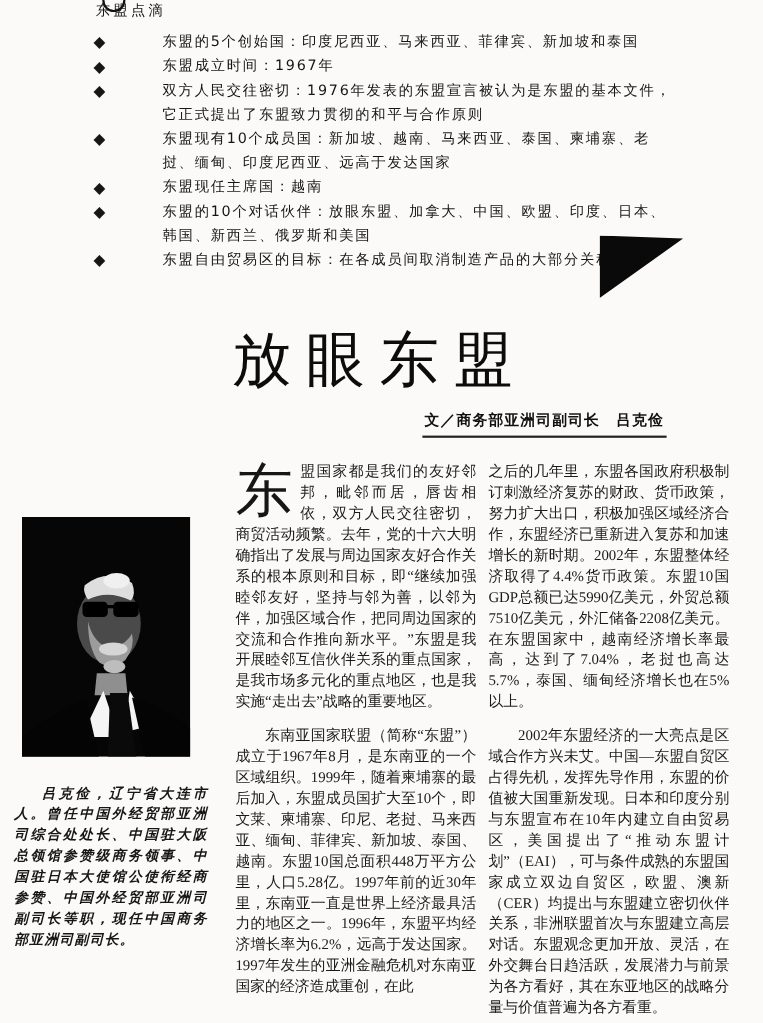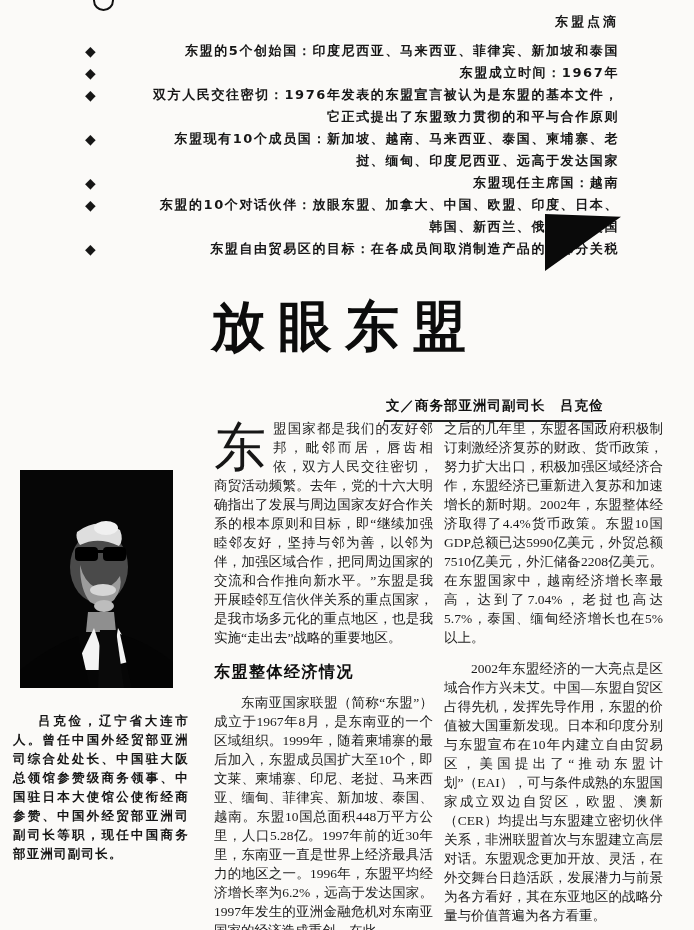--- a/index.html
+++ b/index.html
@@ -8,53 +8,53 @@
     background:#fbfaf8;overflow:hidden;
     color:#141414;font-family:"Liberation Serif",serif;
   }
   
   .ring{
     position:absolute;left:93px;top:-10px;width:17px;height:17px;
     border:2.5px solid #111;border-radius:50%;background:transparent;
   }
   
   .facts{
-    position:absolute;left:85px;top:13px;width:534px;
-    font-family:"DejaVu Sans",cursive;font-weight:bold;color:#161616;text-align:right;
+    position:absolute;left:85px;top:1px;width:534px;
+    font-family:"DejaVu Sans",cursive;font-weight:normal;color:#161616;
   }
   .facts-header{font-size:13px;letter-spacing:3px;margin:0 0 9px 2px;}
   .fact-item{display:flex;align-items:flex-start;font-size:13px;line-height:22px;}
   .fact-bullet{flex:0 0 auto;margin-right:8px;font-size:14px;line-height:22px;}
   .fact-text{flex:1 1 auto;letter-spacing:1.6px;margin-left:44px;}
   
   .corner-triangle{
     position:absolute;left:545px;top:214px;width:76px;height:57px;
     background:#0a0a0a;clip-path:polygon(0 0,100% 5%,0 100%);
   }
   
   .title{
     position:absolute;left:20px;top:291px;width:650px;text-align:center;
-    font-family:"Liberation Sans",sans-serif;font-weight:700;font-size:54px;
+    font-family:"Liberation Sans",sans-serif;font-weight:400;font-size:54px;
     letter-spacing:13px;color:#0c0c0c;white-space:nowrap;
   }
   .byline{
     position:absolute;left:384px;top:373px;
     font-family:"Liberation Sans",sans-serif;font-weight:bold;font-size:13.5px;
     letter-spacing:1px;color:#111;
-    padding:0 2px 5px 2px;border-bottom:2px solid #222;white-space:nowrap;margin-top:24px;
+    padding:0 2px 5px 2px;border-bottom:2px solid #222;white-space:nowrap;
   }
   
   .photo{position:absolute;left:20px;top:470px;width:153px;height:218px;}
   .photo svg{display:block;}
   
   .caption{
     position:absolute;left:13px;top:711px;width:176px;
     font-family:"DejaVu Sans",cursive;font-weight:bold;
     font-size:12.5px;line-height:19px;text-align:justify;text-indent:2em;
-    letter-spacing:1.2px;color:#161616;margin:0;
+    letter-spacing:1.2px;color:#161616;margin:0;font-style:italic;
   }
   
   .col{
     position:absolute;top:419px;width:219px;
     font-size:13.5px;line-height:19px;text-align:justify;color:#1a1a1a;
   }
   .col-left{left:214px;}
   .col-right{left:444px;}
   .col p{margin:0;}
   p.indent{text-indent:2em;margin-top:12px;}
@@ -138,21 +138,20 @@
 
       <path d="M0 218 L0 200 Q30 176 58 166 L70 218 Z" fill="#040404"></path>
       <path d="M153 218 L153 192 Q128 172 100 164 L112 218 Z" fill="#040404"></path>
     </svg>
   </div>
 
   <p class="caption">吕克俭，辽宁省大连市人。曾任中国外经贸部亚洲司综合处处长、中国驻大阪总领馆参赞级商务领事、中国驻日本大使馆公使衔经商参赞、中国外经贸部亚洲司副司长等职，现任中国商务部亚洲司副司长。</p>
 
   <div class="col col-left">
     <p><span class="dropcap">东</span><span>盟国家都是我们的友好邻邦，毗邻而居，唇齿相依，双方人民交往密切，商贸活动频繁。去年，党的十六大明确指出了发展与周边国家友好合作关系的根本原则和目标，即“继续加强睦邻友好，坚持与邻为善，以邻为伴，加强区域合作，把同周边国家的交流和合作推向新水平。”东盟是我开展睦邻互信伙伴关系的重点国家，是我市场多元化的重点地区，也是我实施“走出去”战略的重要地区。</span></p>
-    <h2 class="section-heading">东盟整体经济情况</h2>
     <p class="indent">东南亚国家联盟（简称“东盟”）成立于1967年8月，是东南亚的一个区域组织。1999年，随着柬埔寨的最后加入，东盟成员国扩大至10个，即文莱、柬埔寨、印尼、老挝、马来西亚、缅甸、菲律宾、新加坡、泰国、越南。东盟10国总面积448万平方公里，人口5.28亿。1997年前的近30年里，东南亚一直是世界上经济最具活力的地区之一。1996年，东盟平均经济增长率为6.2%，远高于发达国家。1997年发生的亚洲金融危机对东南亚国家的经济造成重创，在此</p>
   </div>
 
   <div class="col col-right">
     <p>之后的几年里，东盟各国政府积极制订刺激经济复苏的财政、货币政策，努力扩大出口，积极加强区域经济合作，东盟经济已重新进入复苏和加速增长的新时期。2002年，东盟整体经济取得了4.4%货币政策。东盟10国GDP总额已达5990亿美元，外贸总额7510亿美元，外汇储备2208亿美元。在东盟国家中，越南经济增长率最高，达到了7.04%，老挝也高达5.7%，泰国、缅甸经济增长也在5%以上。</p>
     <p class="indent">2002年东盟经济的一大亮点是区域合作方兴未艾。中国—东盟自贸区占得先机，发挥先导作用，东盟的价值被大国重新发现。日本和印度分别与东盟宣布在10年内建立自由贸易区，美国提出了“推动东盟计划”（EAI），可与条件成熟的东盟国家成立双边自贸区，欧盟、澳新（CER）均提出与东盟建立密切伙伴关系，非洲联盟首次与东盟建立高层对话。东盟观念更加开放、灵活，在外交舞台日趋活跃，发展潜力与前景为各方看好，其在东亚地区的战略分量与价值普遍为各方看重。</p>
     <p class="indent">今年虽然受到全球经济放缓、伊拉克战争和“非典”疫情影响，预计东盟整体经济仍会增长4%以上。</p>
   </div>
 
 </div>

